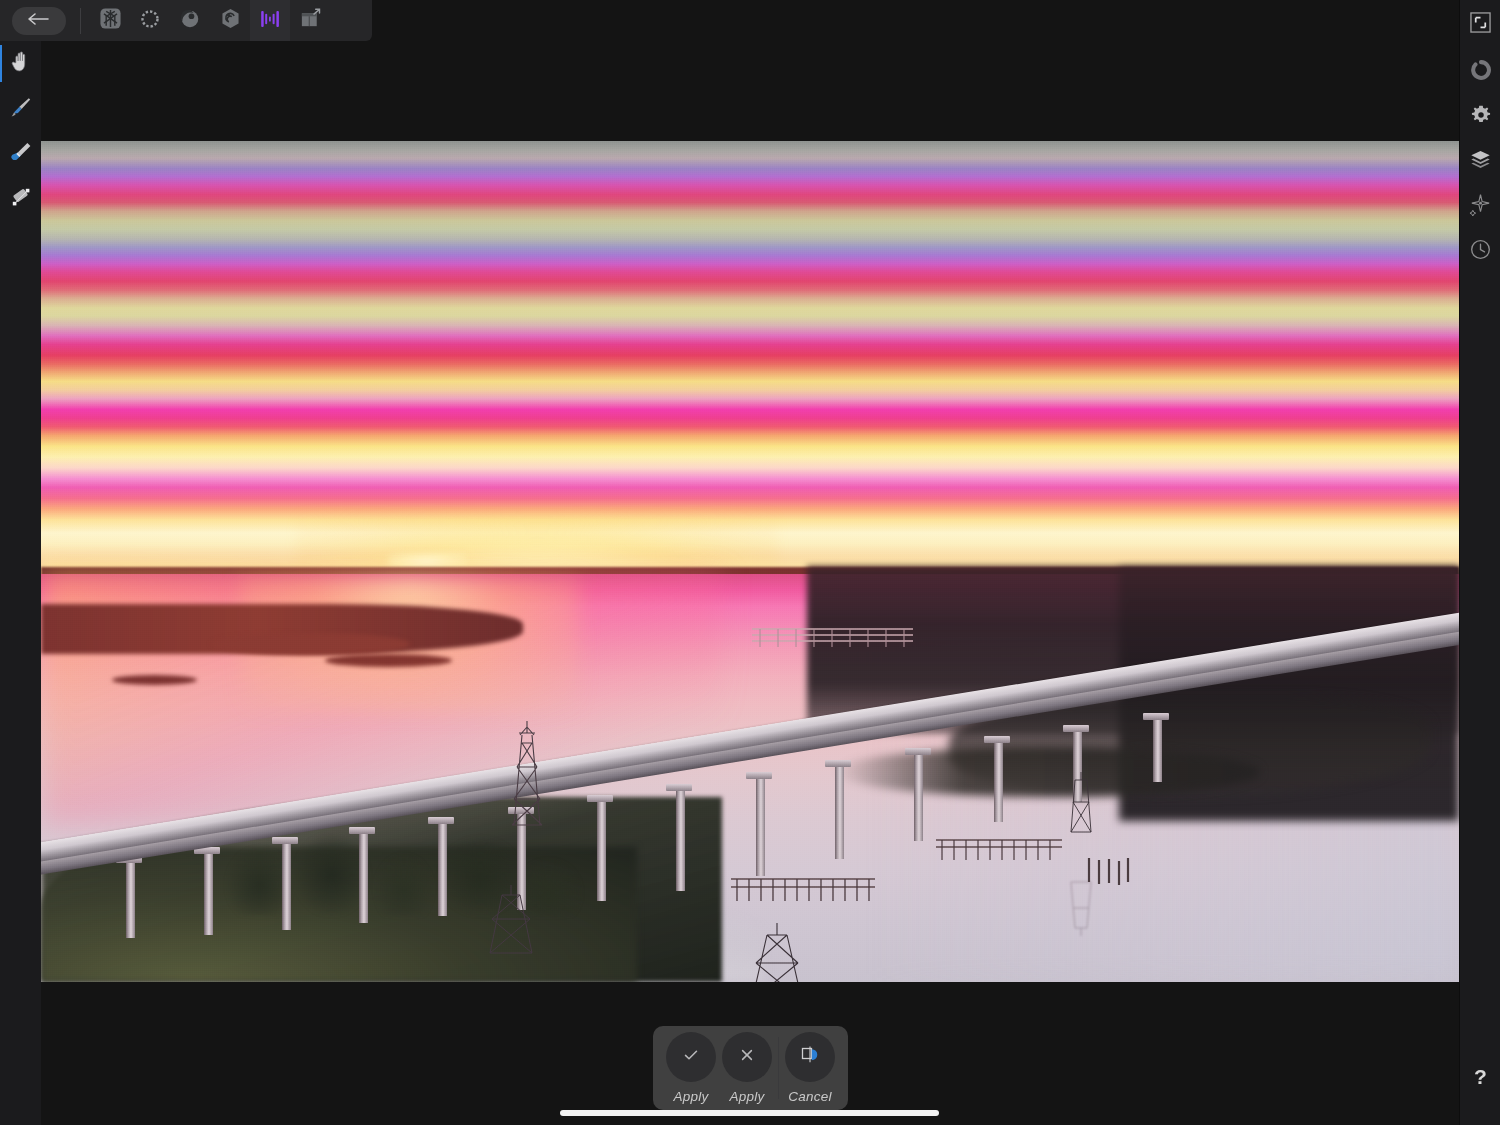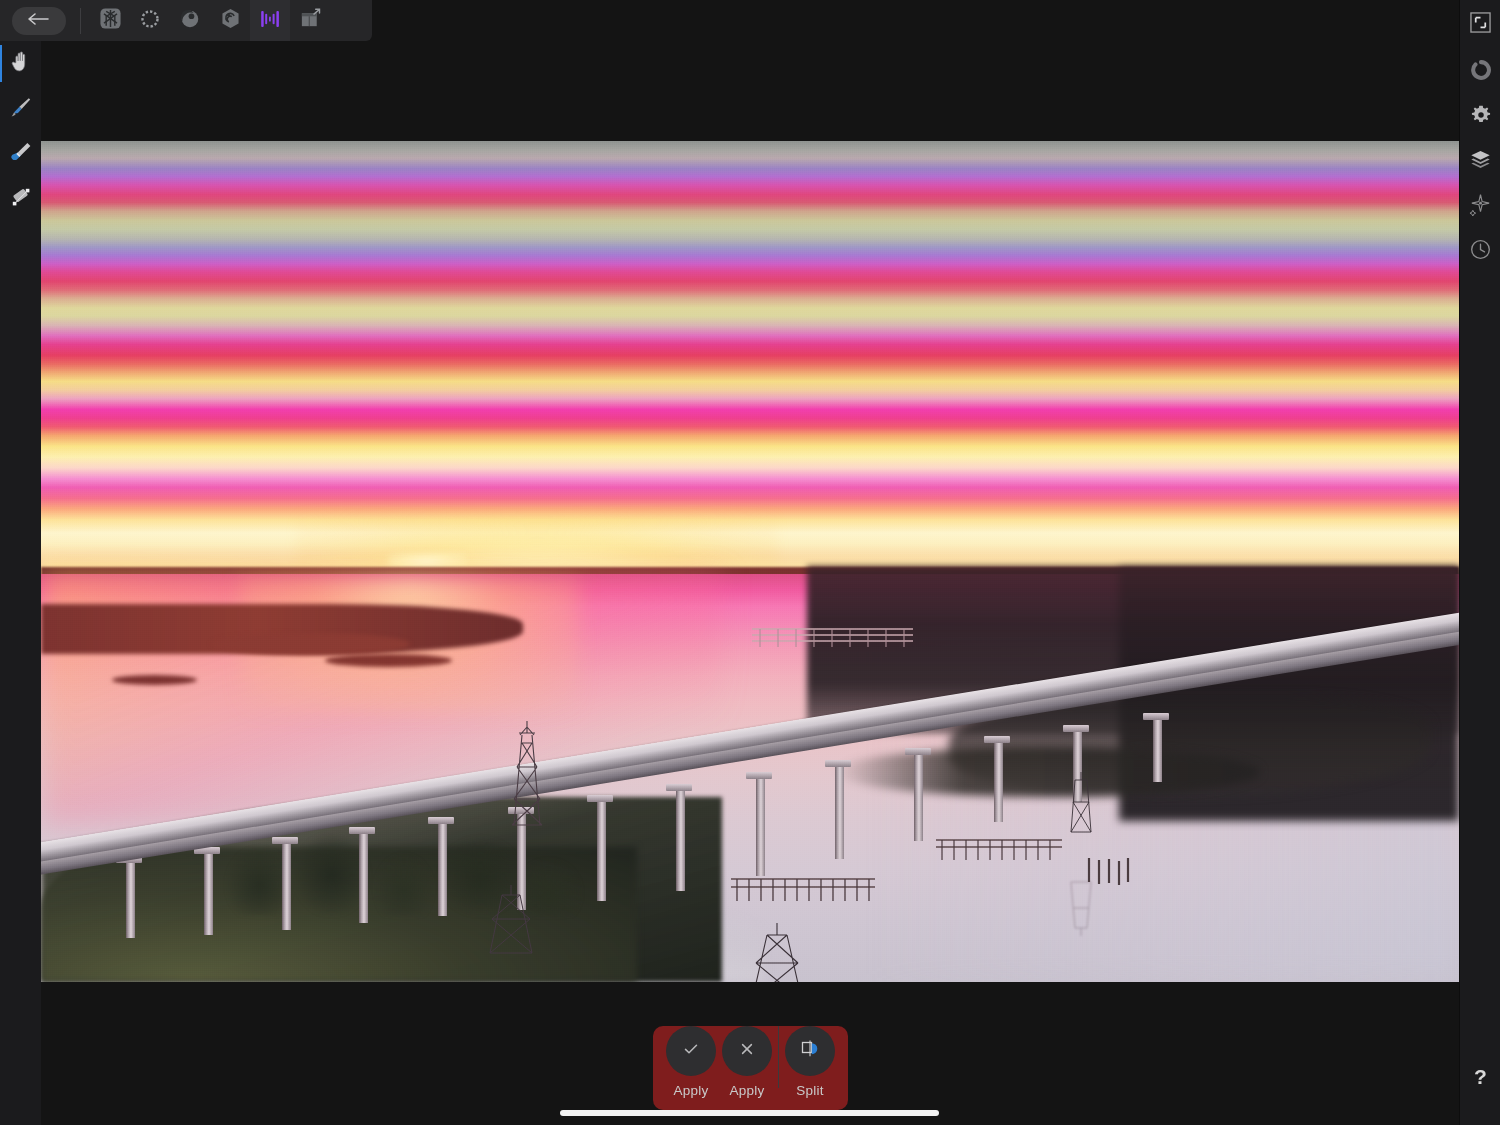--- a/index.html
+++ b/index.html
@@ -288,22 +288,22 @@
     position:absolute; inset:0; pointer-events:none; opacity:0.30;
     background-image:
       repeating-linear-gradient(0deg, rgba(255,255,255,0.035) 0 1px, rgba(0,0,0,0.035) 1px 2px),
       repeating-linear-gradient(90deg, rgba(255,255,255,0.025) 0 1px, rgba(0,0,0,0.025) 1px 2px);
     mix-blend-mode:overlay;
   }
 
   
   .actionbar{
     position:absolute; left:653px; bottom:15px; width:195px; height:84px;
-    background:#7f1d1d; border-radius:10px;
-    display:flex; padding:0 10px;
+    background:#404040; border-radius:10px;
+    display:flex; align-items:center; padding:0 10px;font-style:italic;
   }
   .action{
     display:flex; flex-direction:column; align-items:center; cursor:pointer;
     width:57px;
   }
   .action .circ{
     width:50px; height:50px; border-radius:25px; background:#2e2e30;
     display:flex; align-items:center; justify-content:center;
   }
   .action .lbl{
@@ -724,19 +724,19 @@
     <div class="action">
       <div class="circ">
         <span>
           <svg width="22" height="22" viewBox="0 0 22 22">
             <rect x="3.5" y="4.5" width="9" height="10" fill="none" stroke="#cfcfd1" stroke-width="1.3"></rect>
             <path d="M12.8 5.2 a5.4 5.4 0 0 1 0 11.0 Z" fill="#2b7fd4"></path>
             <path d="M11.0 2.6 V18.2" stroke="#cfcfd1" stroke-width="1.1"></path>
           </svg>
         </span>
       </div>
-      <div class="lbl">Split</div>
+      <div class="lbl">Cancel</div>
     </div>
   </div>
 
   <div class="home-indicator"></div>
 
 </div>
 
 </body></html>

